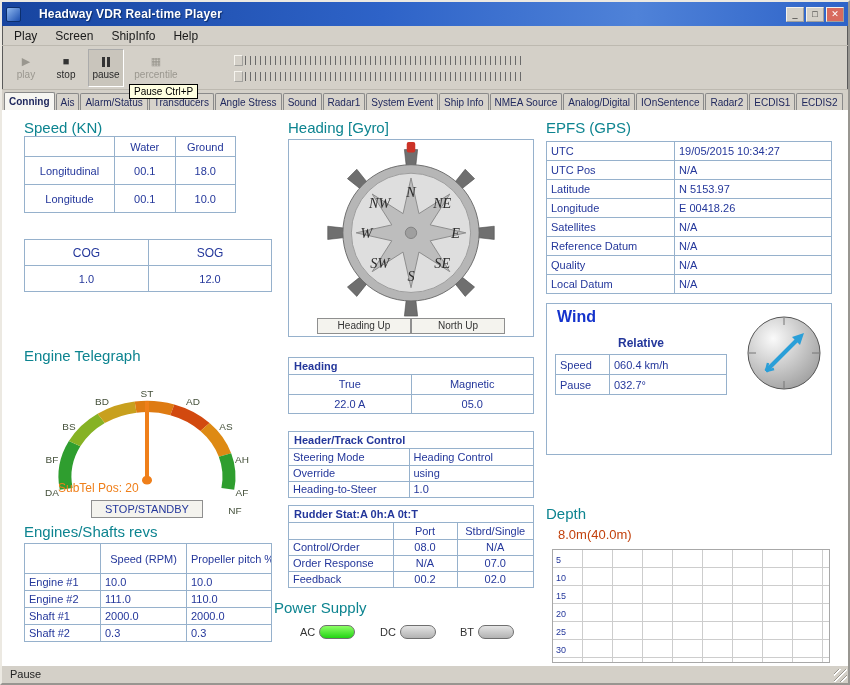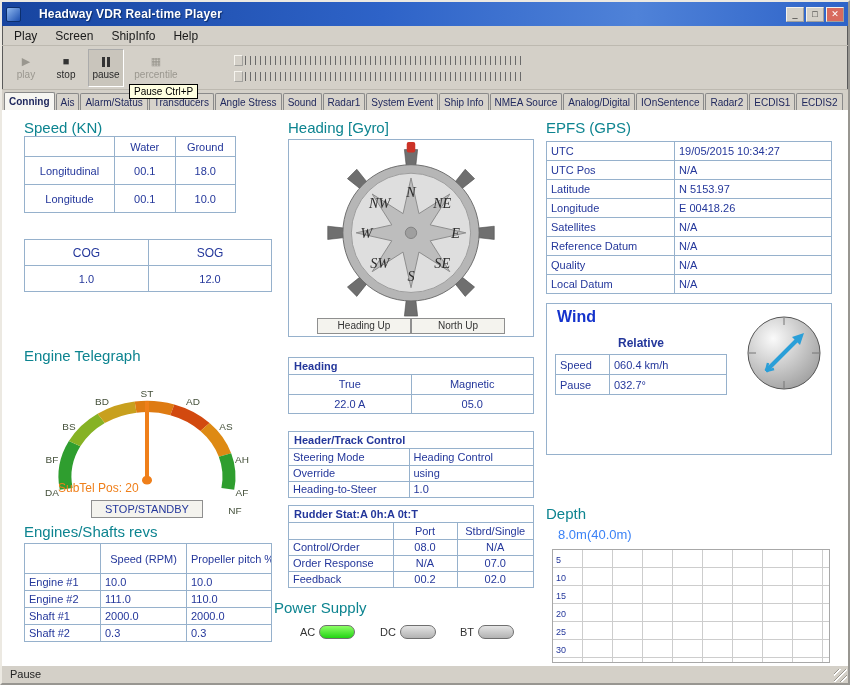--- a/index.html
+++ b/index.html
@@ -66,21 +66,21 @@
   .pw-label{font-size:11px;color:#333}
   .pill{width:36px;height:14px;border-radius:7px;border:1px solid #6f6f6f}
   .pill.on{background:linear-gradient(180deg,#8dff66,#23d414)}
   .pill.off{background:linear-gradient(180deg,#e4e4e4,#b2b2b2)}
 
   
   .wind-title{font-size:16px;font-weight:bold;color:#1433cc}
   .wind-sub{font-size:12px;font-weight:bold;color:#24379b;text-align:center}
 
   
-  .depth-val{font-size:13px;color:#3b82f6}
+  .depth-val{font-size:13px;color:#c2410c}
   .depth-grid{border:1px solid #a8a8a8;background-image:
       repeating-linear-gradient(to bottom,transparent 0 17px,#cdcdcd 17px 18px),
       repeating-linear-gradient(to right,transparent 0 29px,#cdcdcd 29px 30px)}
   .depth-scale{font-size:9px;color:#24379b}
 
   
   .statusbar{position:absolute;left:0;right:0;bottom:0;height:18px;background:#d4d0c8;border-top:1px solid #fff;padding:2px 8px;font-size:11px;color:#222}
   .grip{position:absolute;right:1px;bottom:1px;width:13px;height:13px;background:repeating-linear-gradient(135deg,transparent 0 3px,#9a968e 3px 4px,#fff 4px 5px)}
 </style>
 </head>

